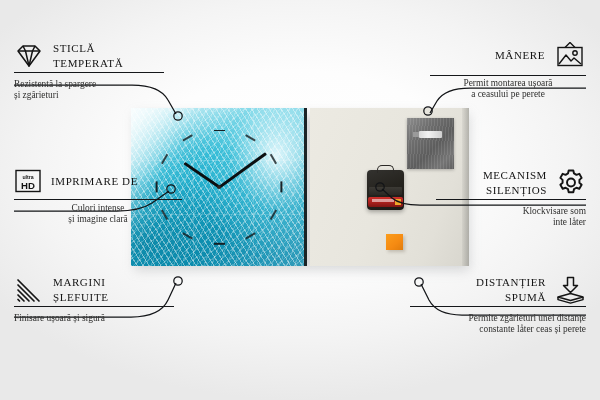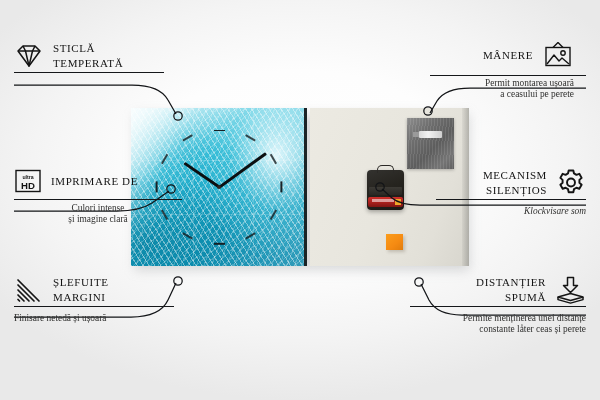--- a/index.html
+++ b/index.html
@@ -228,20 +228,24 @@
           <path d="M4,8 L9,3 L21,3 L26,8 L15,23 Z"></path>
           <path d="M4,8 L26,8"></path>
           <path d="M9,3 L11.5,8 L15,23 L18.5,8 L21,3"></path>
         </g>
       </svg>
       <div>
         <div class="ttl">STICLĂ</div>
         <div class="ttl">TEMPERATĂ</div>
       </div>
     </div>
+    <div class="sub" style="margin-top:9px;">
+      <div>Rezistentă la spargere</div>
+      <div>și zgârieturi</div>
+    </div>
   </div>
 
   <div class="callout co-left" style="left:14px; top:168px; width:168px;">
     <div class="head">
       <svg class="icon" width="28" height="26" viewBox="0 0 28 26">
         <rect x="2" y="2.5" width="24" height="21" fill="none" stroke="#141414" stroke-width="1.4"></rect>
         <text x="14" y="11" font-family="Liberation Sans, sans-serif" font-size="5.2" font-weight="bold" fill="#141414" text-anchor="middle">ultra</text>
         <text x="14" y="20.5" font-family="Liberation Sans, sans-serif" font-size="9.6" font-weight="bold" fill="#141414" text-anchor="middle">HD</text>
       </svg>
       <div>
@@ -259,83 +263,84 @@
       <svg class="icon" width="30" height="26" viewBox="0 0 30 26">
         <g stroke="#141414" stroke-width="1.7" stroke-linecap="round">
           <line x1="4" y1="3" x2="25" y2="24"></line>
           <line x1="4" y1="8" x2="20" y2="24"></line>
           <line x1="4" y1="13" x2="15" y2="24"></line>
           <line x1="4" y1="18" x2="10" y2="24"></line>
           <line x1="4" y1="22.5" x2="5.5" y2="24"></line>
         </g>
       </svg>
       <div>
+        <div class="ttl">MARGINI</div>
         <div class="ttl">ȘLEFUITE</div>
-        <div class="ttl">MARGINI</div>
       </div>
     </div>
     <div class="sub" style="margin-top:9px;">
-      <div>Finisare netedă și ușoară</div>
-    </div>
-  </div>
-
-  <div class="callout co-right" style="right:26px; top:41px; width:156px;">
+      <div>Finisare ușoară și sigură</div>
+    </div>
+  </div>
+
+  <div class="callout co-right" style="right:14px; top:41px; width:156px;">
     <div class="head">
       <div>
         <div class="ttl">MÂNERE</div>
       </div>
       <svg class="icon" width="32" height="28" viewBox="0 0 32 28">
         <g fill="none" stroke="#141414" stroke-width="1.4">
           <path d="M16,1.5 L11,6.5 M16,1.5 L21,6.5"></path>
           <rect x="4" y="6.5" width="24" height="18"></rect>
           <circle cx="21" cy="12" r="2.2"></circle>
           <path d="M5,23 L12,14 L17,20 L20,17 L27,23" stroke-linejoin="round"></path>
         </g>
       </svg>
     </div>
-    <div class="sub" style="margin-top:9px;">
+    <div class="sub" style="margin-top:9px;text-align:center;">
       <div>Permit montarea ușoară</div>
       <div>a ceasului pe perete</div>
     </div>
   </div>
 
   <div class="callout co-right" style="right:14px; top:168px; width:150px;">
     <div class="head">
       <div>
         <div class="ttl">MECANISM</div>
         <div class="ttl">SILENȚIOS</div>
       </div>
       <svg class="icon" width="30" height="29" viewBox="0 0 30 30">
         <g fill="none" stroke="#141414" stroke-width="2" stroke-linejoin="round">
           <path d="M12.6,2.5 h4.8 l0.7,3.1 2.5,1.45 3.0,-1.0 2.4,4.15 -2.3,2.1 0,2.9 2.3,2.1 -2.4,4.15 -3.0,-1.0 -2.5,1.45 -0.7,3.1 h-4.8 l-0.7,-3.1 -2.5,-1.45 -3.0,1.0 -2.4,-4.15 2.3,-2.1 0,-2.9 -2.3,-2.1 2.4,-4.15 3.0,1.0 2.5,-1.45 Z"></path>
           <circle cx="15" cy="15" r="4.1"></circle>
         </g>
       </svg>
     </div>
-    <div class="sub" style="margin-top:9px;font-style:italic;">
+    <div class="sub" style="margin-top:9px;">
       <div>Klockvisare som</div>
+      <div>inte låter</div>
     </div>
   </div>
 
   <div class="callout co-right" style="right:14px; top:275px; width:176px;">
     <div class="head">
       <div>
         <div class="ttl">DISTANȚIER</div>
         <div class="ttl">SPUMĂ</div>
       </div>
       <svg class="icon" width="31" height="28" viewBox="0 0 31 28">
         <g fill="none" stroke="#141414" stroke-width="1.5" stroke-linejoin="round">
           <path d="M12.5,1.5 h6 v8 h4 l-7,7 -7,-7 h4 Z"></path>
           <path d="M15.5,17.5 L3,21 l12.5,3.5 L28,21 Z"></path>
           <path d="M3,21 v2.6 l12.5,3.5 L28,23.6 V21"></path>
         </g>
       </svg>
     </div>
     <div class="sub" style="margin-top:9px;">
-      <div>Permite menținerea unei distanțe</div>
+      <div>Permite zgârieturi unei distanțe</div>
       <div>constante låter ceas și perete</div>
     </div>
   </div>
 
   <div class="rule" style="position:absolute;left:14px;top:72px;width:150px;"></div>
   <div class="rule" style="position:absolute;left:14px;top:199px;width:168px;"></div>
   <div class="rule" style="position:absolute;left:14px;top:306px;width:160px;"></div>
   <div class="rule" style="position:absolute;right:14px;top:75px;width:156px;"></div>
   <div class="rule" style="position:absolute;right:14px;top:199px;width:150px;"></div>
   <div class="rule" style="position:absolute;right:14px;top:306px;width:176px;"></div>

